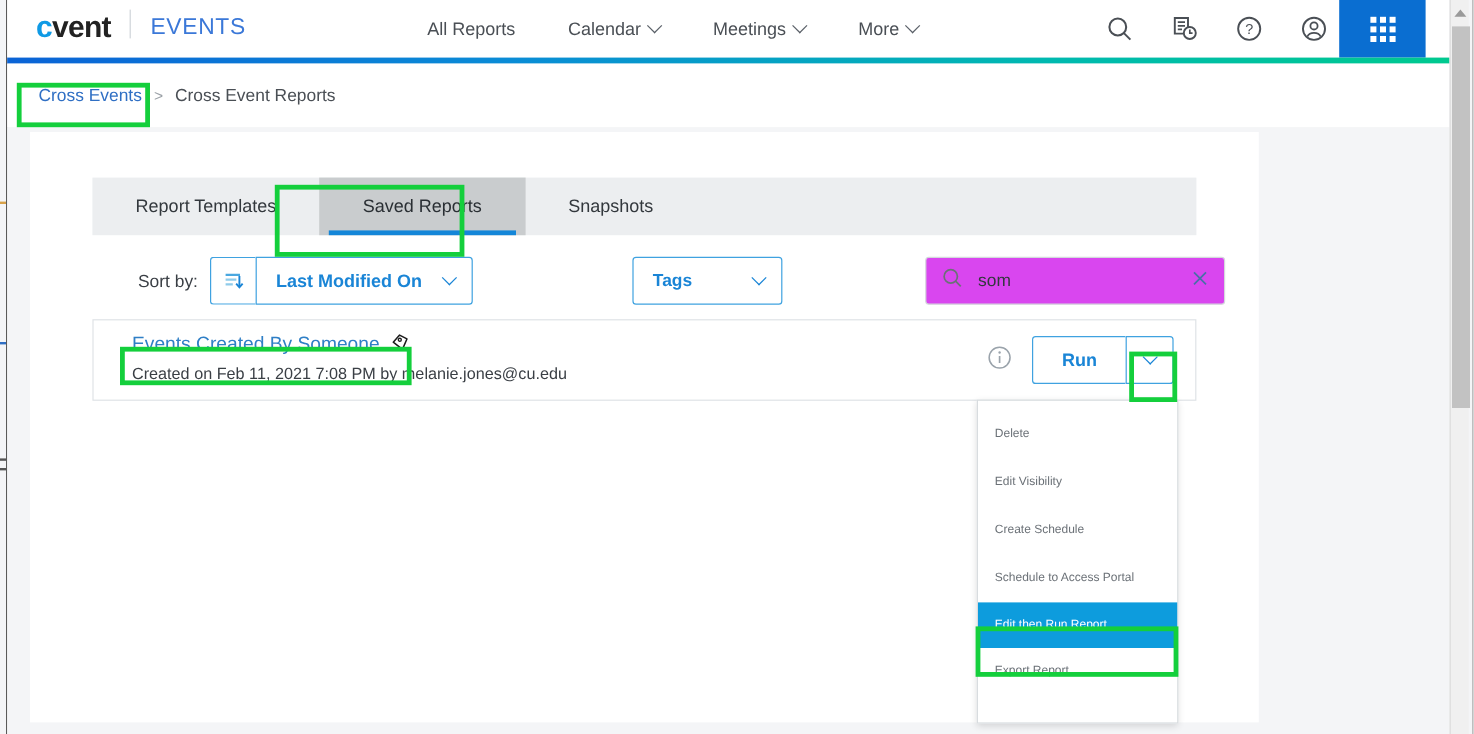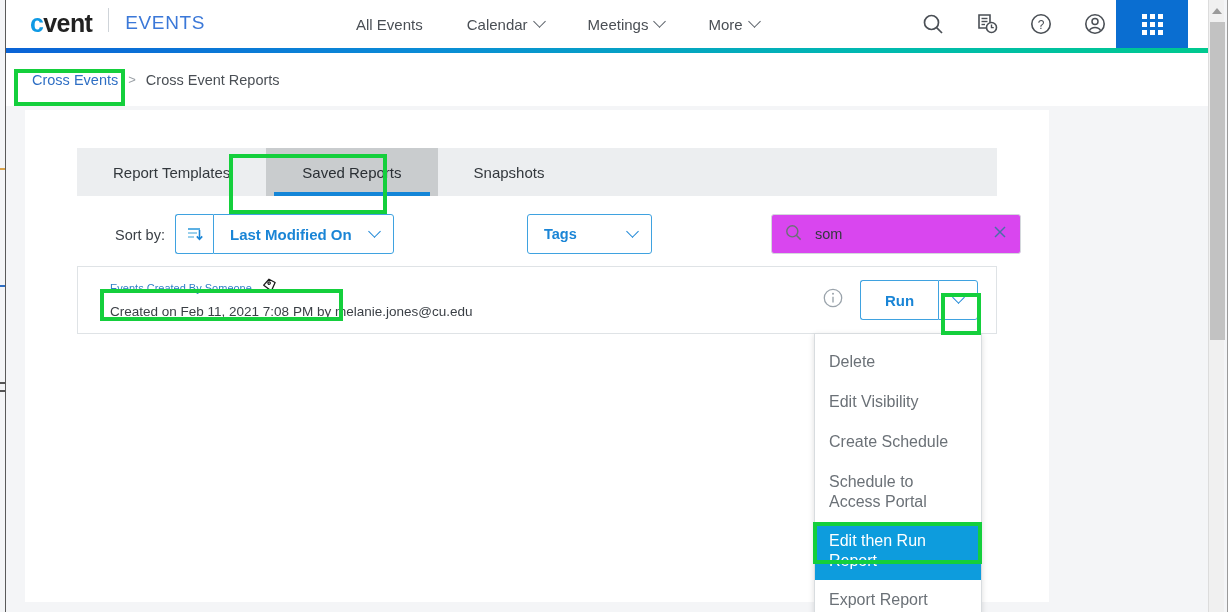--- a/index.html
+++ b/index.html
@@ -133,21 +133,21 @@
   .search-clear { cursor: pointer; }
 
   
   .list-row {
     position: absolute; left: 52px; top: 156px; width: 920px; height: 68px;
     border: 1px solid #dfe3e6; background: #fff;
   }
   .row-title-wrap {
     position: absolute; left: 32px; top: 10px; display: flex; align-items: center; gap: 9px;
   }
-  .row-title { font-size: 11px; color: #2f7fc6; cursor: pointer; }
+  .row-title { font-size: 16px; color: #2f7fc6; cursor: pointer; }
   .row-sub { position: absolute; left: 32px; top: 37px; font-size: 13.5px; color: #3a3f45; }
 
   .row-actions { position: absolute; right: 18px; top: 13px; display: flex; align-items: center; gap: 16px; }
   .info-icon { cursor: pointer; }
   .run-group { display: flex; height: 40px; }
   .run-btn {
     width: 78px; border: 1px solid #3fa2e0; border-right: none; border-radius: 3px 0 0 3px;
     background: #fff; display: flex; align-items: center; justify-content: center;
     font-size: 15px; color: #1a85d6; font-weight: bold; cursor: pointer;
   }
@@ -157,21 +157,21 @@
   }
 
   
   .menu {
     position: absolute; left: 814px; top: 333px; width: 168px; min-height: 270px;
     background: #fff; border: 1px solid #d8dcdf;
     box-shadow: 0 2px 6px rgba(0,0,0,0.14); z-index: 20;
     padding: 8px 0 6px 0;
   }
   .menu-item {
-    padding: 10px 14px; font-size: 16px; color: #6b7177; cursor: pointer; line-height: 20px;
+    padding: 10px 14px; font-size: 10px; color: #6b7177; cursor: pointer; line-height: 20px;
   }
   .menu-item.selected { background: #0d9cdd; color: #fff; padding: 9px 14px; }
 
   
   .anno {
     position: absolute; border: 4px solid #14cf3c; pointer-events: none; z-index: 30;
   }
 
   
   .scrollbar {
@@ -207,21 +207,21 @@
 
 <div class="header">
   <div class="logo-wrap">
     <div class="logo"><span class="c">c</span><span>vent</span></div>
     <div class="logo-div"></div>
     <div class="logo-sub">EVENTS</div>
   </div>
 
   <div class="nav">
     <div class="nav-item">
-      <span>All Events</span>
+      <span>All Reports</span>
     </div>
     <div class="nav-item">
       <span>Calendar</span>
       <span class="chev"></span>
     </div>
     <div class="nav-item">
       <span>Meetings</span>
       <span class="chev"></span>
     </div>
     <div class="nav-item">

